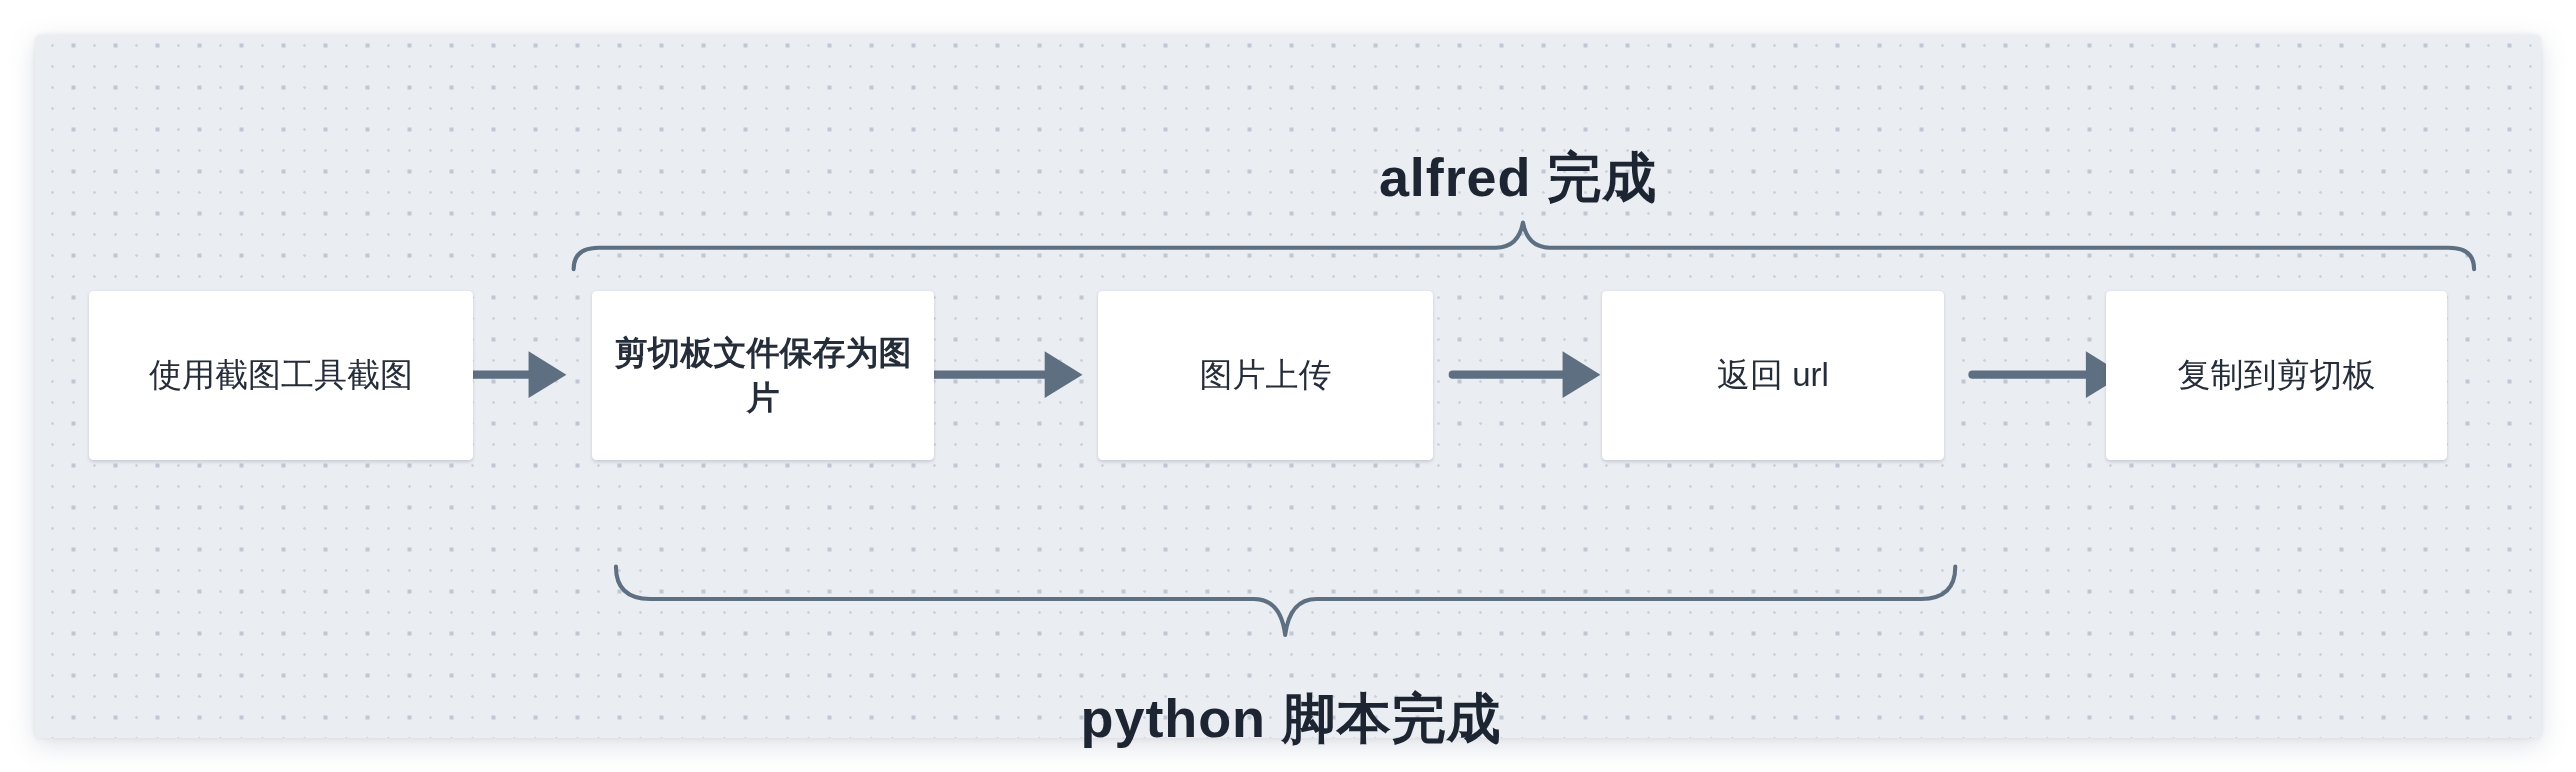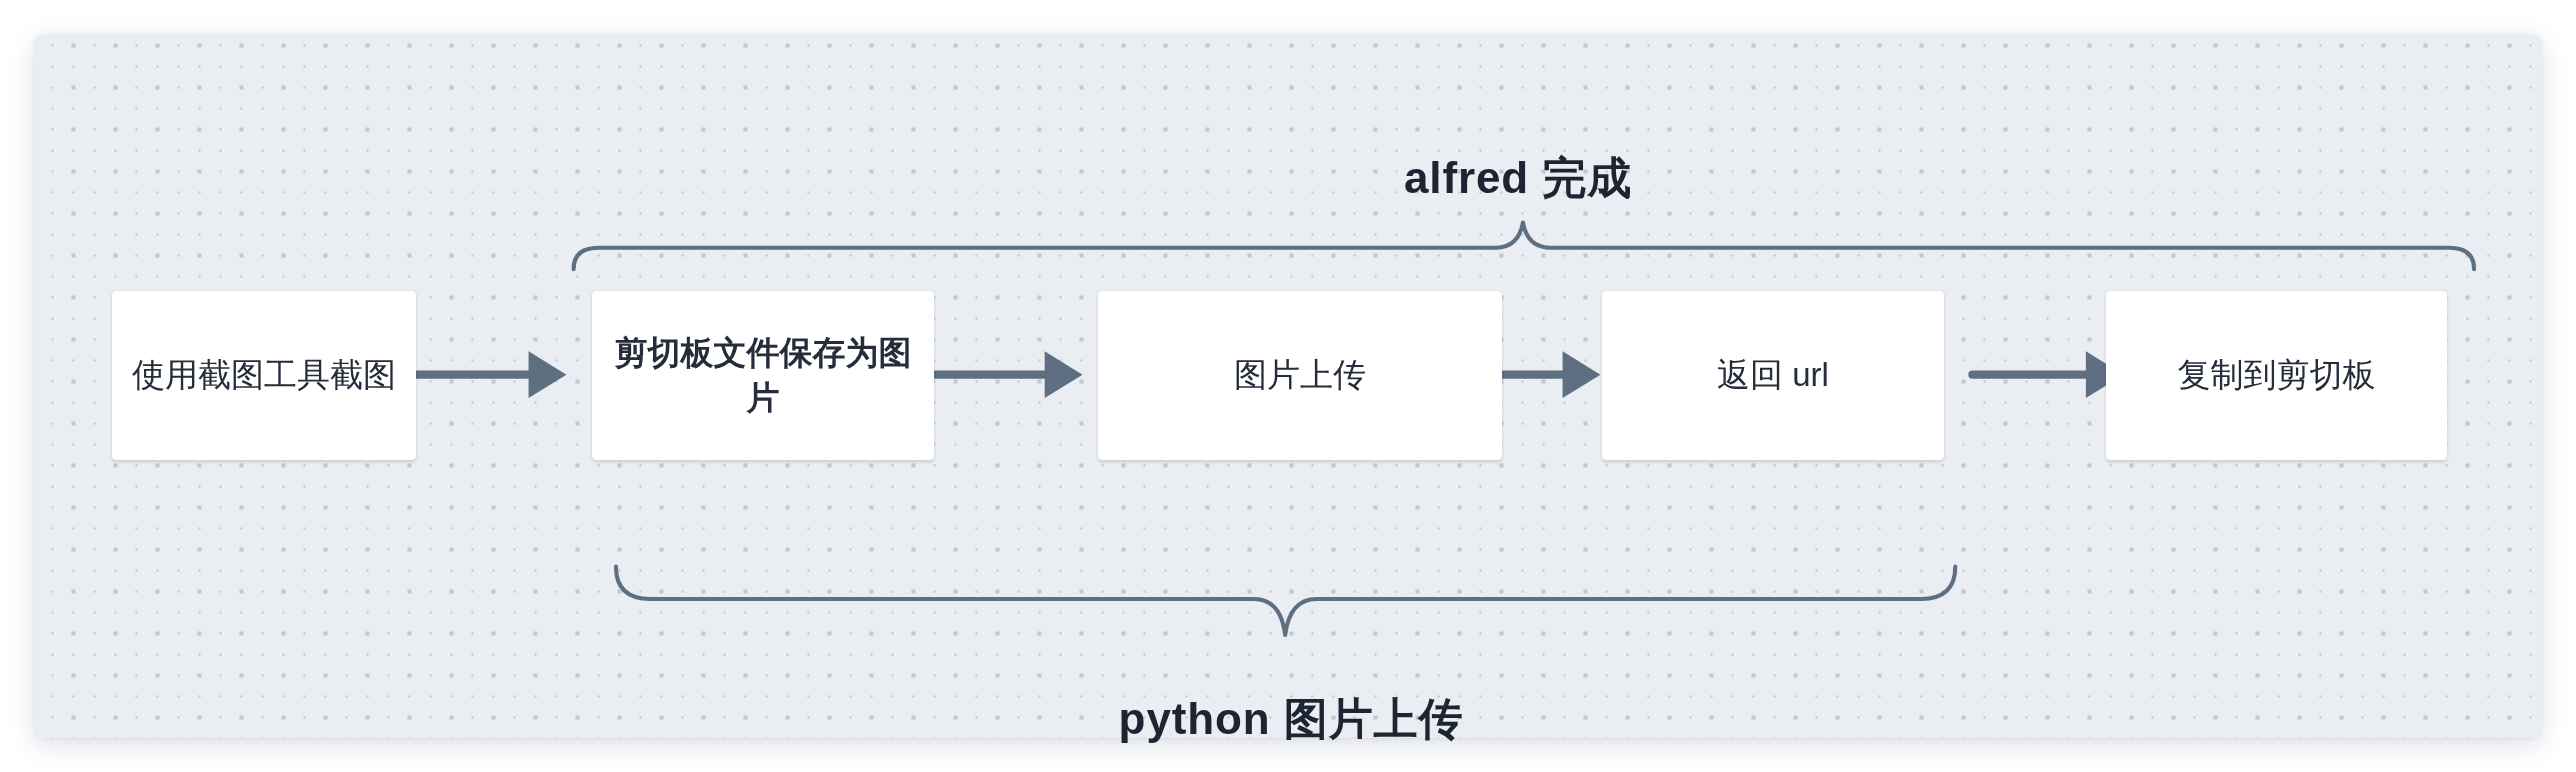--- a/index.html
+++ b/index.html
@@ -21,28 +21,28 @@
     background-position:17.5px -10.5px, 7px 0px;
   }
   .flow-box{
     position:absolute;top:256px;height:169px;
     background:#ffffff;border-radius:4.4px;
     box-shadow:0 1.8px 3.5px rgba(33,43,54,.16);
     display:flex;align-items:center;justify-content:center;text-align:center;
     font-size:33px;line-height:1.35;color:#252d3a;
     padding:0 12.3px;box-sizing:border-box;
   }
-  .box-1{left:54px;width:304px;margin-left:23px;}
+  .box-1{left:54px;width:384px;}
   .box-2{left:557px;width:342px;font-weight:bold;}
-  .box-3{left:1063px;width:404px;}
+  .box-3{left:1063px;width:335px;}
   .box-4{left:1567px;width:342px;align-items:center;}
   .box-5{left:2071px;width:341px;text-align:right;}
   .brace-label{
     position:absolute;transform:translate(-50%,-50%);
-    font-size:44px;font-weight:bold;color:#1c2531;
+    font-size:54px;font-weight:bold;color:#1c2531;
     white-space:nowrap;letter-spacing:0.9px;
   }
   .label-top{left:1483px;top:143px;}
   .label-bottom{left:1256px;top:684px;}
   svg.overlay{position:absolute;left:0;top:0;width:2576px;height:773px;}
   .stroke{stroke:#5d6f80;fill:none;stroke-linecap:round;stroke-linejoin:round;}
   .arrow-line{stroke-width:9px;}
   .brace-path{stroke-width:4.5px;}
   .arrow-head{fill:#5d6f80;stroke:none;}
 </style>
@@ -88,16 +88,16 @@
     <span>图片上传</span>
   </div>
   <div class="flow-box box-4">
     <span>返回 url</span>
   </div>
   <div class="flow-box box-5">
     <span>复制到剪切板</span>
   </div>
 
   <div class="brace-label label-top">alfred 完成</div>
-  <div class="brace-label label-bottom">python 图片上传</div>
+  <div class="brace-label label-bottom">python 脚本完成</div>
 
 </div>
 
 
 </body></html>

